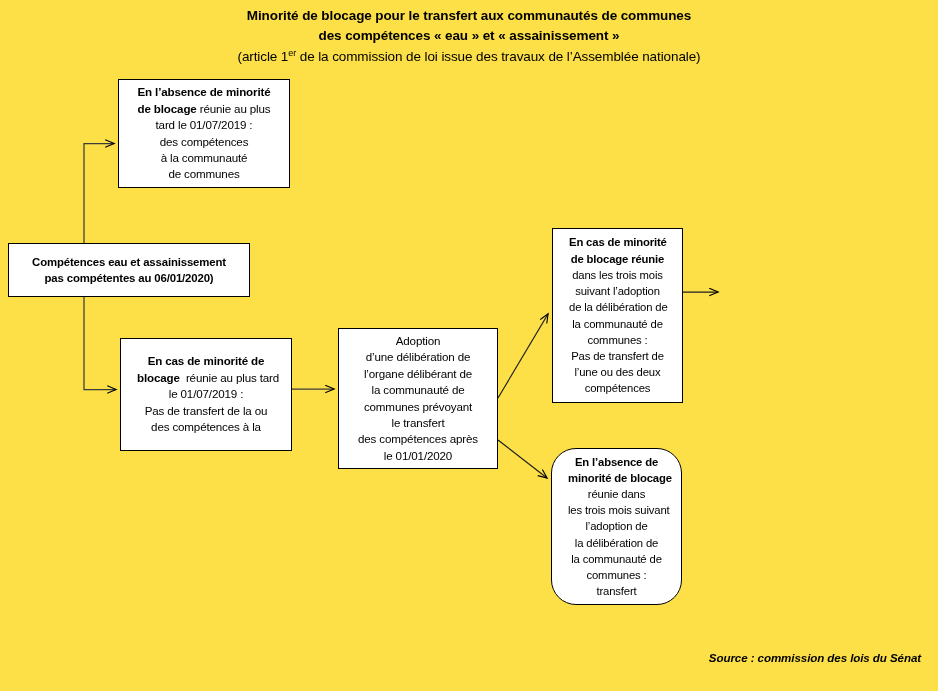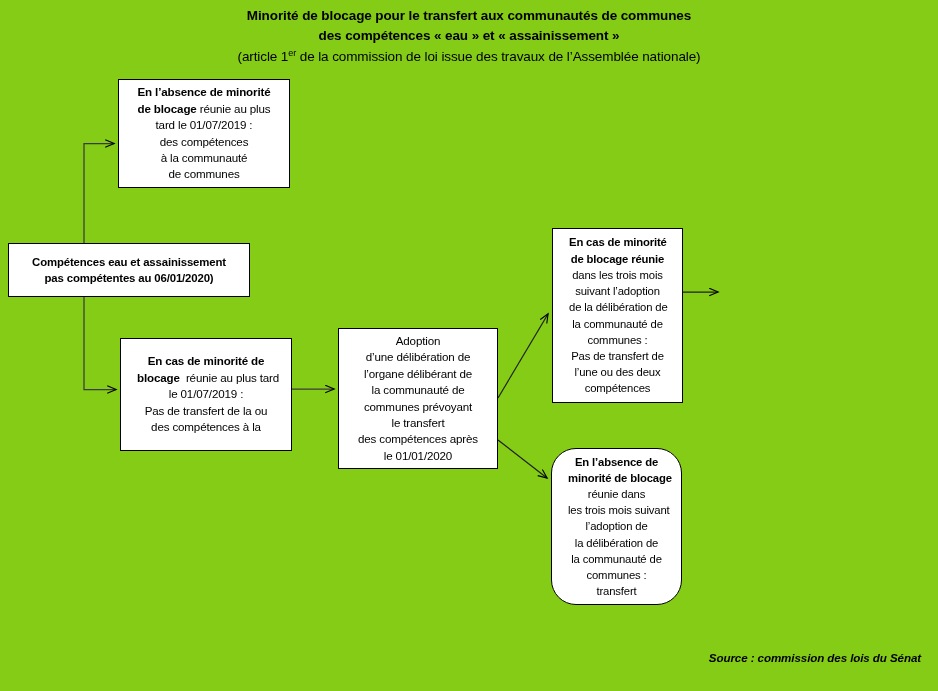--- a/index.html
+++ b/index.html
@@ -9,21 +9,21 @@
     background: #ffffff;
   }
   body {
     font-family: "Liberation Sans", sans-serif;
     color: #000000;
   }
   #page {
     position: relative;
     width: 938px;
     height: 691px;
-    background: #84cc16;
+    background: #fde047;
     overflow: hidden;
   }
 
   
   .title-block {
     position: absolute;
     left: 0;
     top: 6px;
     width: 938px;
     text-align: center;

